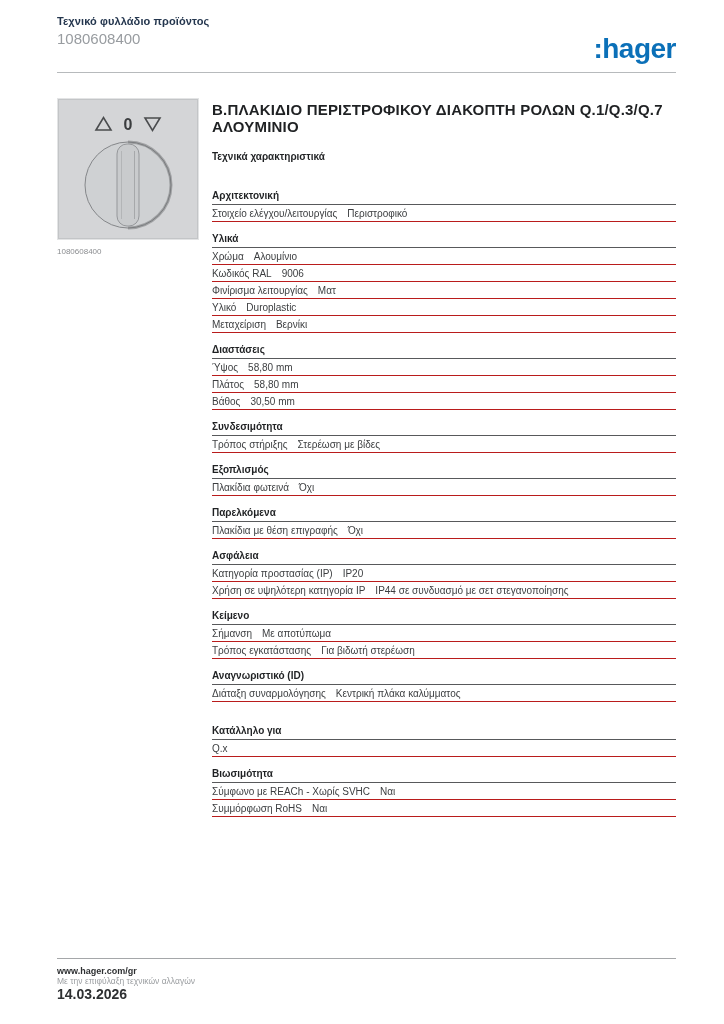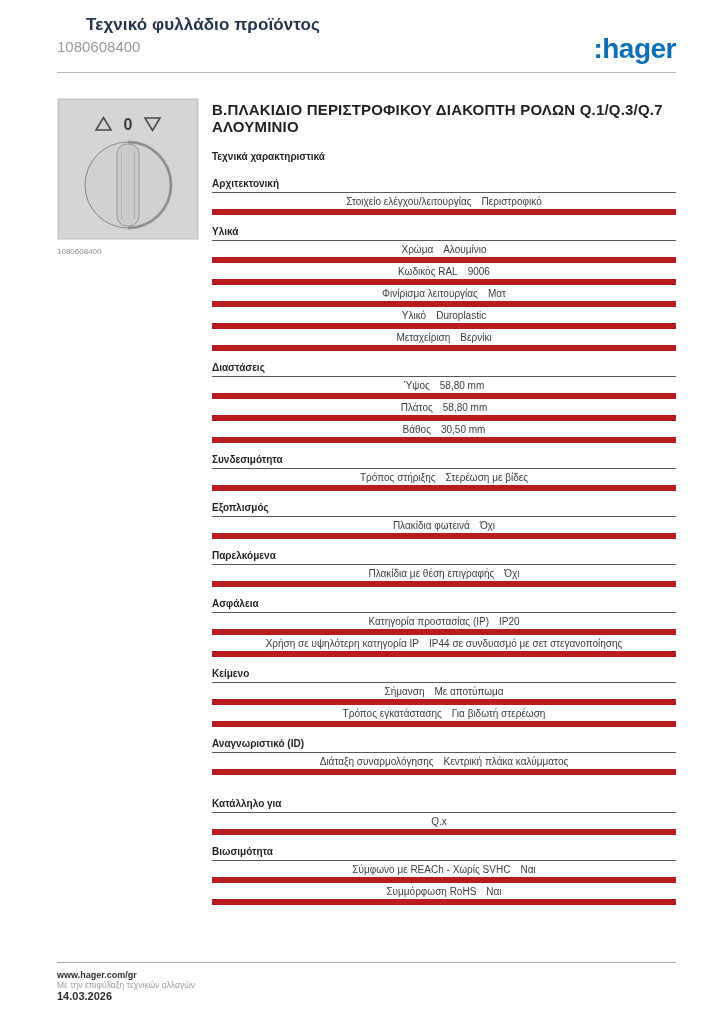--- a/index.html
+++ b/index.html
@@ -2,48 +2,48 @@
 <html><head>
 <meta charset="utf-8">
 <style>
   * { margin:0; padding:0; box-sizing:border-box; }
   html,body { background:#ffffff; }
   body { font-family:"Liberation Sans", sans-serif; -webkit-font-smoothing:antialiased; }
   .page { position:relative; width:724px; height:1024px; margin:0 auto; background:#fff; overflow:hidden; }
 
   
   .header { display:flex; justify-content:space-between; align-items:flex-start; padding:15px 48px 0 57px; }
-  .h-title { font-size:17px; font-weight:bold; color:#24364e; letter-spacing:0.1px;margin-left:29px; }
+  .h-title { font-size:11px; font-weight:bold; color:#24364e; letter-spacing:0.1px; }
   .h-ref { font-size:15px; color:#989ca0; margin-top:3px; }
   .logo { font-size:28px; font-weight:bold; color:#0b70b8; letter-spacing:-0.5px; line-height:1; margin-top:20px; }
   .header-rule { margin:9px 48px 0 57px; border-bottom:1px solid #b7babc; }
 
   
   .main { display:flex; padding:25px 48px 0 57px; gap:13px; align-items:flex-start; }
   .aside { flex:0 0 142px; width:142px; }
   .product-image { display:block; width:142px; height:142px; border:1px solid #e3e4e5; }
   .image-caption { font-size:8px; color:#8b8d90; margin-top:7px; }
 
   .specs { flex:1; min-width:0; }
   .product-name { font-size:15px; font-weight:bold; color:#1f2123; margin-top:3px; letter-spacing:0.2px; }
   .specs-title { font-size:10px; font-weight:bold; color:#1f2123; margin-top:16px; }
-  #sections { margin-top:16px; }
+  #sections { margin-top:28px; }
 
   .spec-section { margin-bottom:11px; }
   .spec-section.gap-before { margin-top:23px; }
   .spec-section h4 { font-size:10px; font-weight:bold; color:#1f2123; padding-bottom:3px; border-bottom:1px solid #58595b; }
-  .spec-row { display:flex; justify-content:center; gap:10px; font-size:10px; color:#3c3e40; padding:3px 0 2px; border-bottom:6px solid #b91c1c; }
+  .spec-row { display:flex; justify-content:flex-start; gap:10px; font-size:10px; color:#3c3e40; padding:3px 0 2px; border-bottom:1px solid #b91c1c; }
   .spec-row .lbl { text-align:left; white-space:nowrap; }
   .spec-row .val { text-align:right; }
 
   
   .footer { position:absolute; left:57px; right:48px; bottom:22px; border-top:1px solid #a5a7a9; padding-top:7px; display:flex; justify-content:space-between; align-items:baseline;flex-direction:column; }
   .f-left  { font-size:9px; font-weight:bold; color:#2e3032; }
   .f-center{ font-size:8.5px; color:#9b9ea1; }
-  .f-right { font-size:11px; font-weight:bold; color:#2e3032;text-align:center; }
+  .f-right { font-size:14px; font-weight:bold; color:#2e3032;text-align:center; }
 </style>
 </head>
 <body>
 
 <div class="page">
 
   <header class="header">
     <div>
       <h1 class="h-title">Τεχνικό φυλλάδιο προϊόντος</h1>
       <div class="h-ref">1080608400</div>

